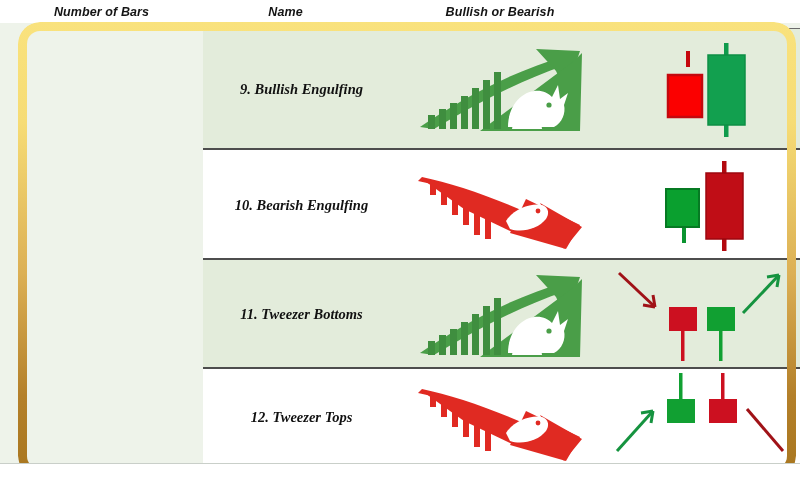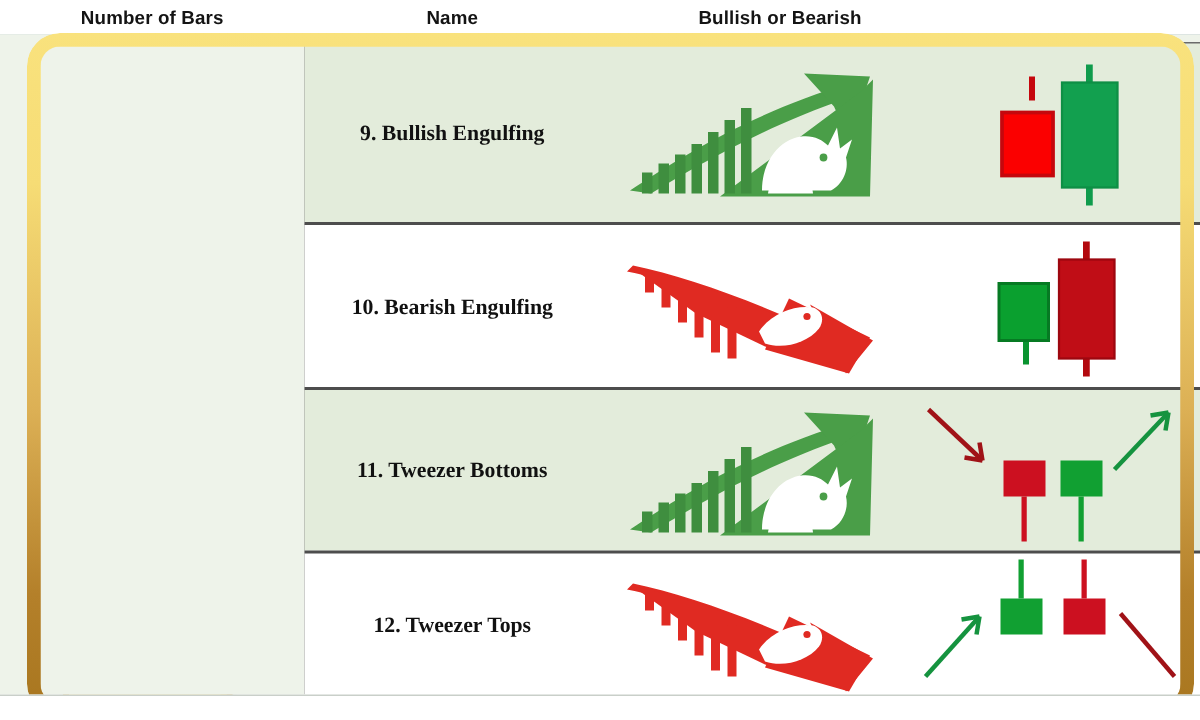--- a/index.html
+++ b/index.html
@@ -2,37 +2,37 @@
 <html><head>
 <meta charset="utf-8">
 <style>
   html,body{margin:0;padding:0;}
   body{
     width:800px;height:480px;overflow:hidden;
     background:#ffffff;
     font-family:"Liberation Sans",sans-serif;
     position:relative;
   }
-  #root{position:absolute;inset:0;background:#fdfdfb;}
+  #root{position:absolute;inset:0;background:#fdfdfb;font-style:italic;}
 
   
   .header{
     position:absolute;left:0;top:0;width:800px;height:23px;
     background:#ffffff;
     border-bottom:1px solid #9ab0b8;
   }
   .hcell{
     position:absolute;top:0;height:23px;
     display:flex;align-items:center;justify-content:center;
     font-size:12.5px;font-weight:bold;color:#141414;
     letter-spacing:.1px;white-space:nowrap;
   }
   .hc0{left:0;width:203px;}
-  .hc1{left:203px;width:197px;}
-  .hc2{left:420px;width:200px;}
+  .hc1{left:187px;width:197px;}
+  .hc2{left:400px;width:200px;}
   .hc3{left:600px;width:200px;}
 
   
   .table{
     position:absolute;left:0;top:23px;width:800px;height:440px;
     background:#eef3ea;
   }
   .colsep{position:absolute;top:5px;width:1px;background:#4a4a4a;}
   .s1{left:203px;top:5px;height:435px;}
   .s2{left:400px;top:5px;height:432px;}

